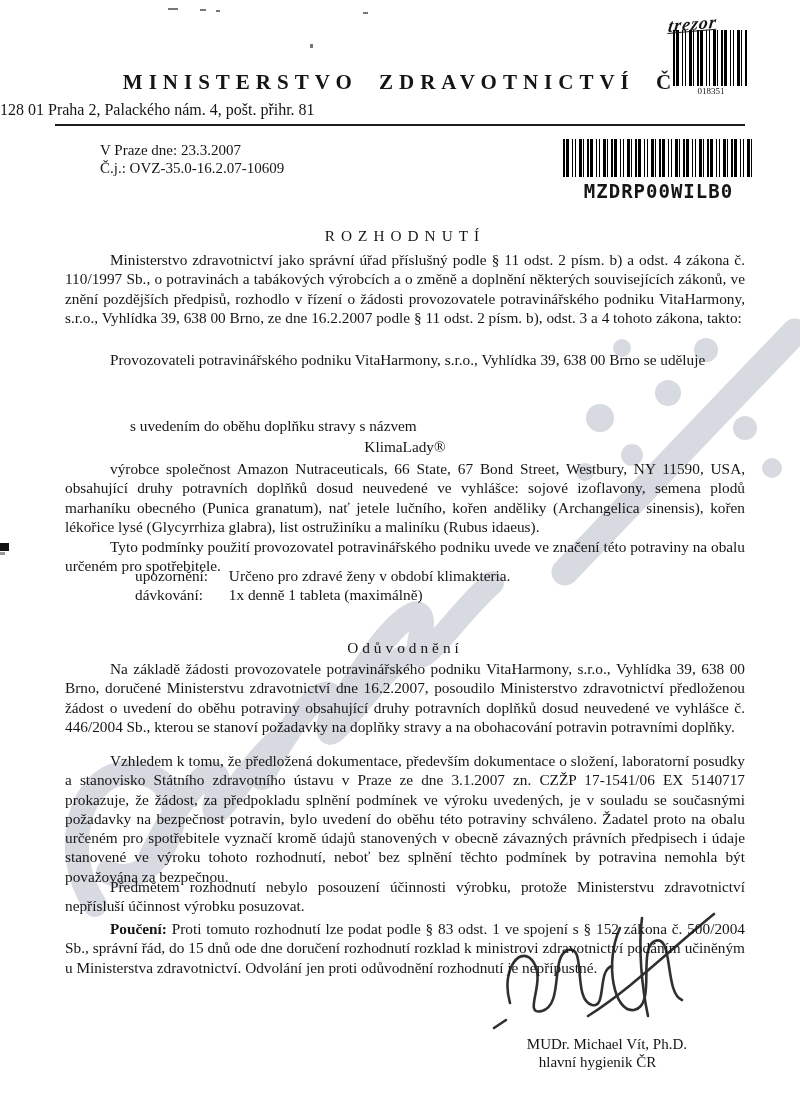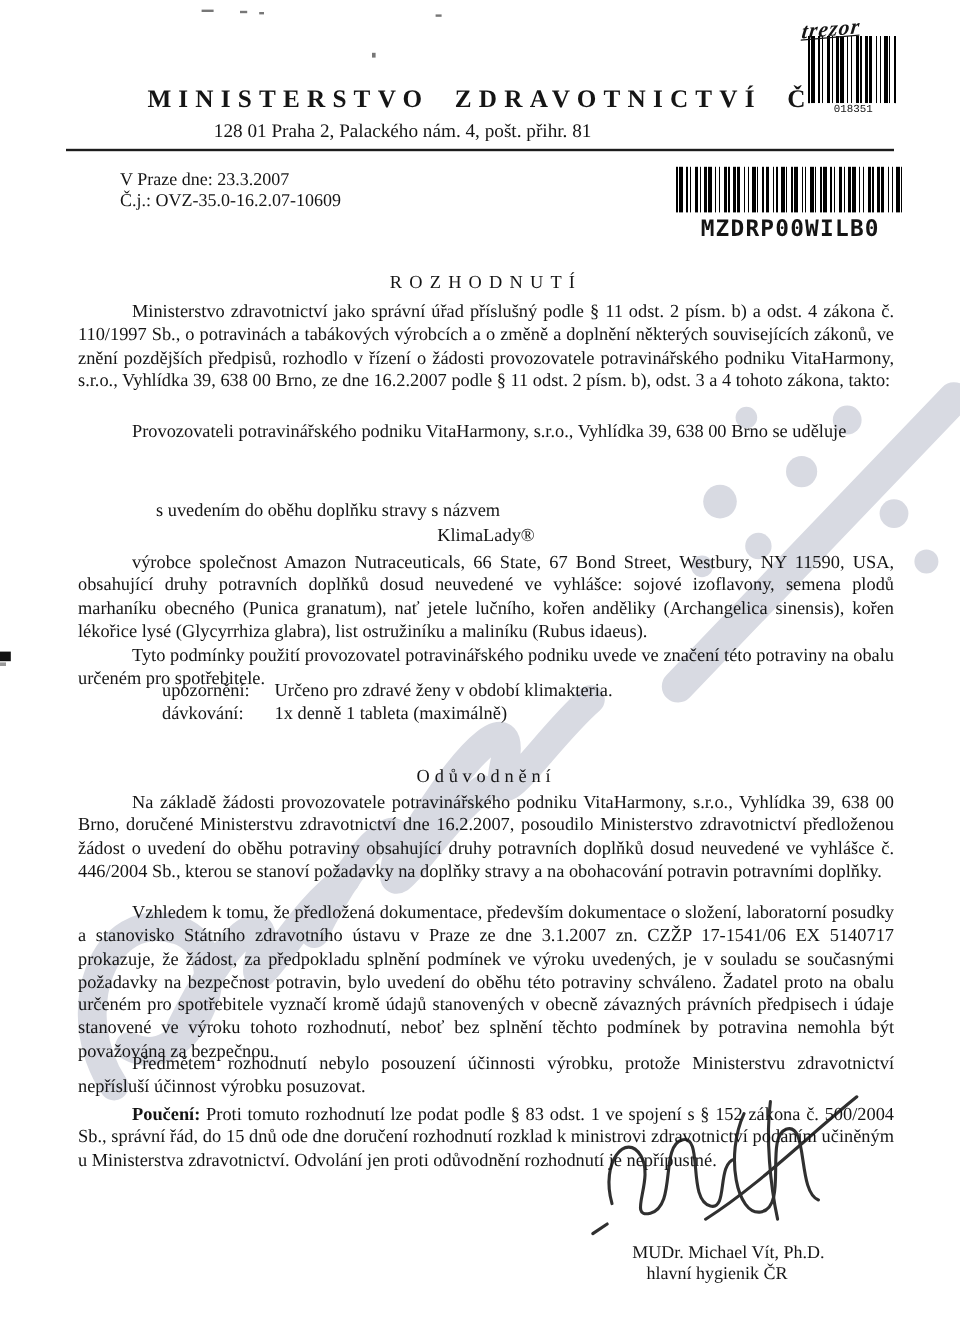--- a/index.html
+++ b/index.html
@@ -23,21 +23,21 @@
   #watermark-svg{position:absolute;left:0;top:0;z-index:0;}
   
   .ministry-title{
     left:0;top:70px;width:800px;
     text-align:center;font-weight:bold;
     font-size:21px;letter-spacing:6px;word-spacing:10px;
     z-index:2;
   }
   .ministry-address{
     left:0;top:101px;width:671px;
-    text-align:center;font-size:16px;z-index:2;
+    text-align:left;font-size:16px;z-index:2;
   }
   .header-rule{
     left:55px;top:124px;width:690px;height:2px;
     background:#1c1c1c;z-index:2;
   }
   .ref-block{left:100px;top:141px;font-size:15px;line-height:18px;z-index:2;}
   
   .trezor-note{
     left:668px;top:12px;width:90px;
     font-style:italic;font-size:18px;font-weight:bold;
@@ -49,21 +49,21 @@
   .barcode-stripes{
     background:
       repeating-linear-gradient(90deg,
         #000 0 2px,#fff 2px 3px,#000 3px 6px,#fff 6px 9px,
         #000 9px 10px,#fff 10px 12px,#000 12px 13px,#fff 13px 16px,
         #000 16px 19px,#fff 19px 20px,#000 20px 21px,#fff 21px 24px);
   }
   .top-barcode{left:673px;top:30px;width:75px;height:56px;z-index:2;}
   .top-barcode-num{
     left:676px;top:86px;width:70px;
-    font-family:Liberation Mono, monospace;
+    font-family:Liberation Serif, serif;
     font-size:9px;text-align:center;background:#fff;z-index:3;
   }
   .main-barcode{left:563px;top:139px;width:192px;height:38px;z-index:2;}
   .main-barcode-code{
     left:556px;top:180px;width:205px;
     font-family:"DejaVu Sans Mono","Liberation Mono",monospace;
     font-weight:bold;font-size:19px;text-align:center;letter-spacing:1px;
     z-index:2;
   }
   

